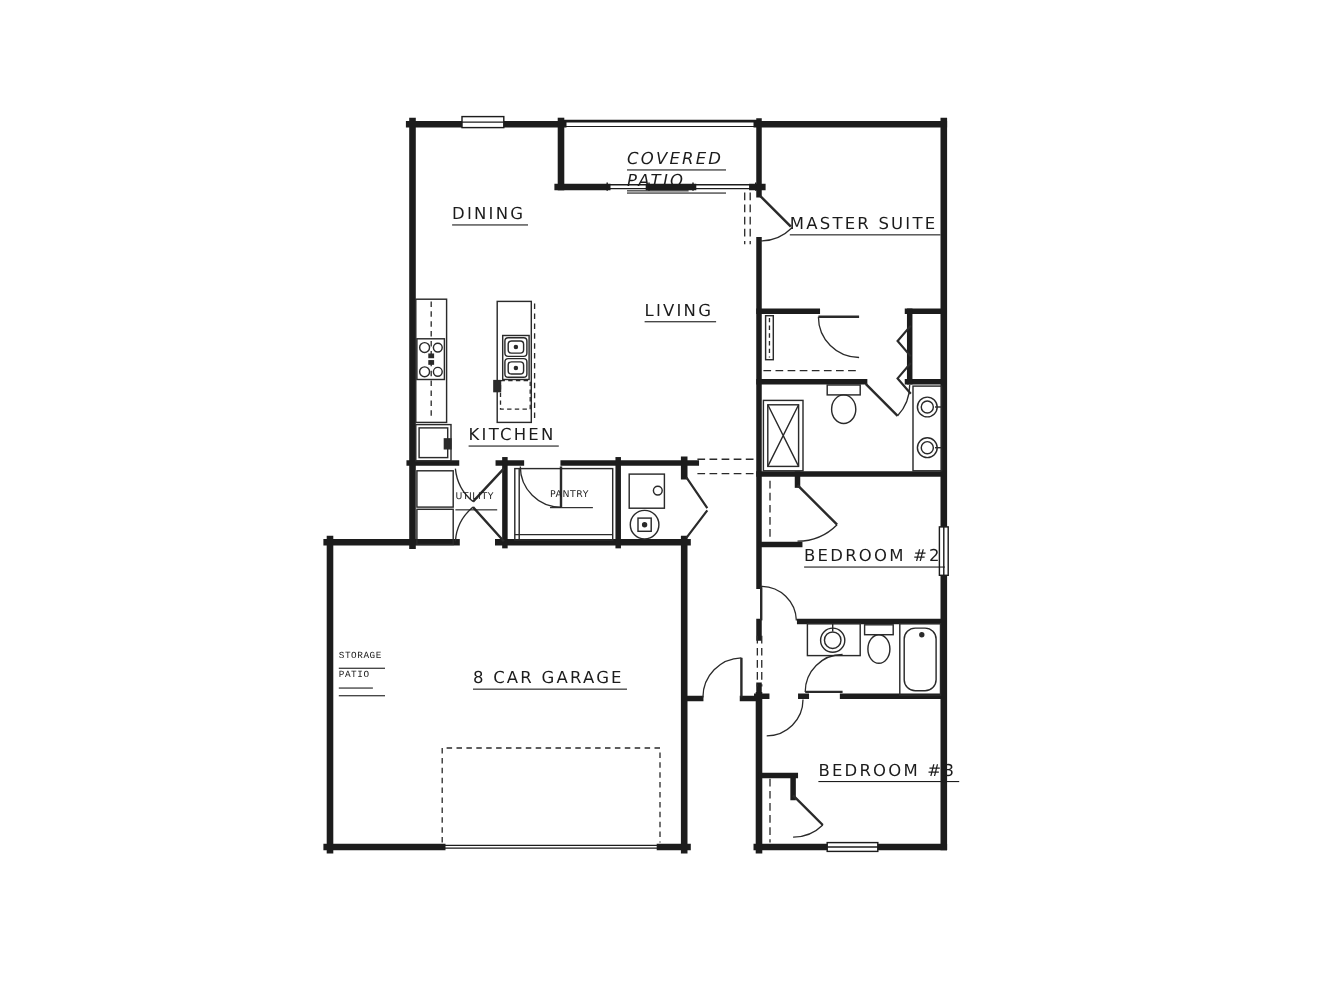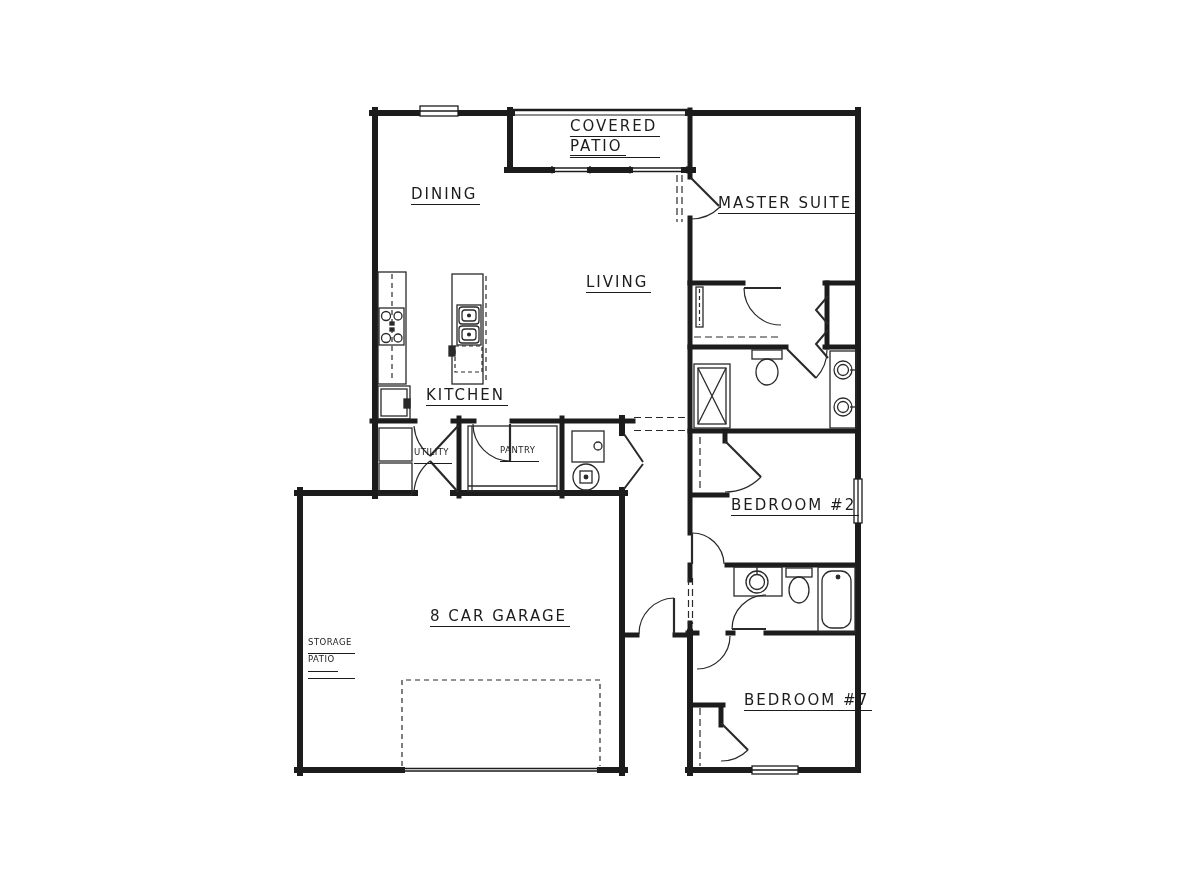--- a/index.html
+++ b/index.html
@@ -234,21 +234,21 @@
 
       <g>
         <path d="M510 424 L510 461" stroke-width="2.2"></path>
         <path d="M473 424 A37 37 0 0 0 510 461" stroke-width="1.2"></path>
       </g>
 
       <path stroke-width="2" d="M624 434 L643 462 M624 489 L643 464"></path>
     </g>
   </svg>
 
-  <div class="lbl" style="left:570px;top:118px;">
+  <div class="lbl" style="left:570px;top:136px;font-style:italic;">
     <span>COVERED</span>
     <span class="l2"><span>PATIO</span></span>
   </div>
   <div class="lbl" style="left:411px;top:186px;">
     <span>DINING</span>
   </div>
   <div class="lbl" style="left:718px;top:195px;">
     <span>MASTER SUITE</span>
   </div>
   <div class="lbl" style="left:586px;top:274px;">
@@ -262,21 +262,21 @@
   </div>
   <div class="lbl sm" style="left:500px;top:446px;text-align:right;">
     <span>PANTRY</span>
   </div>
   <div class="lbl" style="left:731px;top:497px;">
     <span>BEDROOM #2</span>
   </div>
   <div class="lbl" style="left:430px;top:608px;">
     <span>8 CAR GARAGE</span>
   </div>
-  <div class="lbl sm" style="left:308px;top:638px;">
+  <div class="lbl sm" style="left:308px;top:592px;font-family:Liberation Mono, monospace;">
     <span>STORAGE</span>
     <span class="l2"><span>PATIO</span></span>
   </div>
   <div class="lbl" style="left:744px;top:692px;">
-    <span>BEDROOM #7</span>
+    <span>BEDROOM #3</span>
   </div>
 
 </div>
 
 </body></html>

